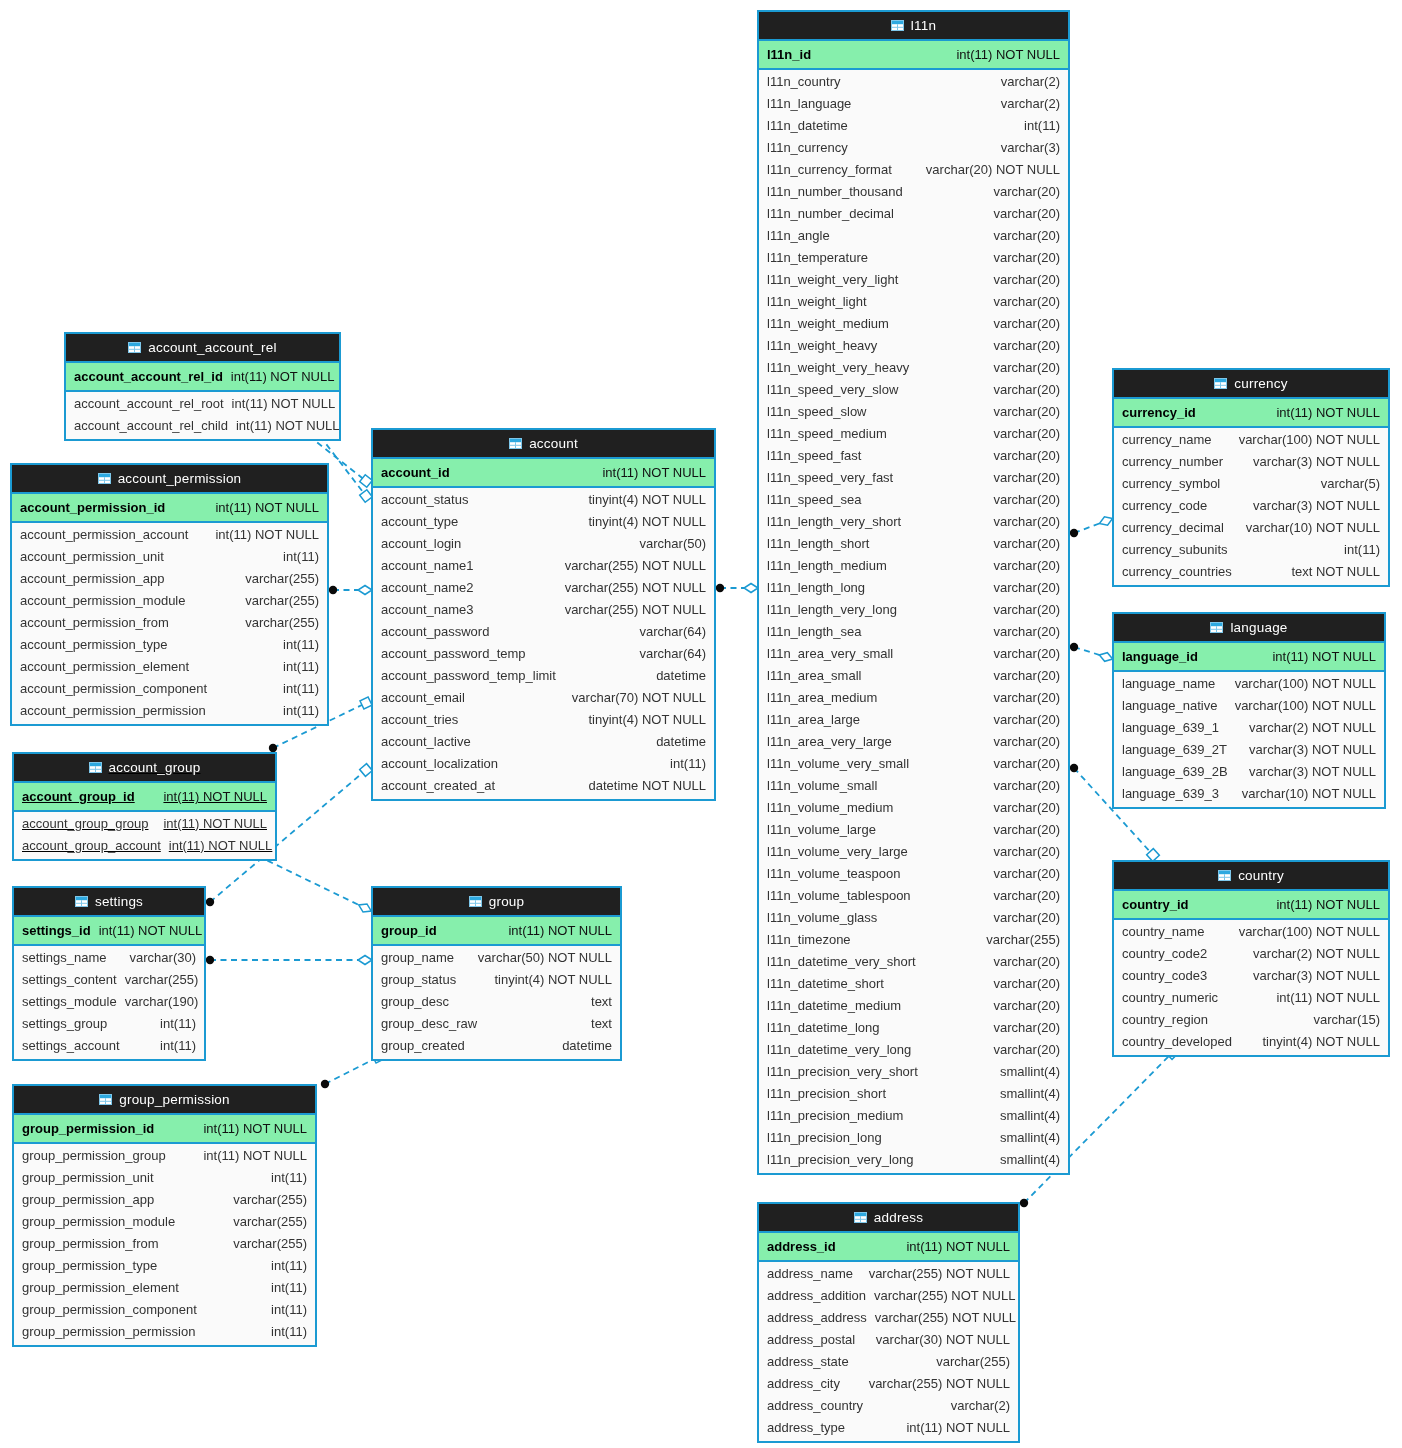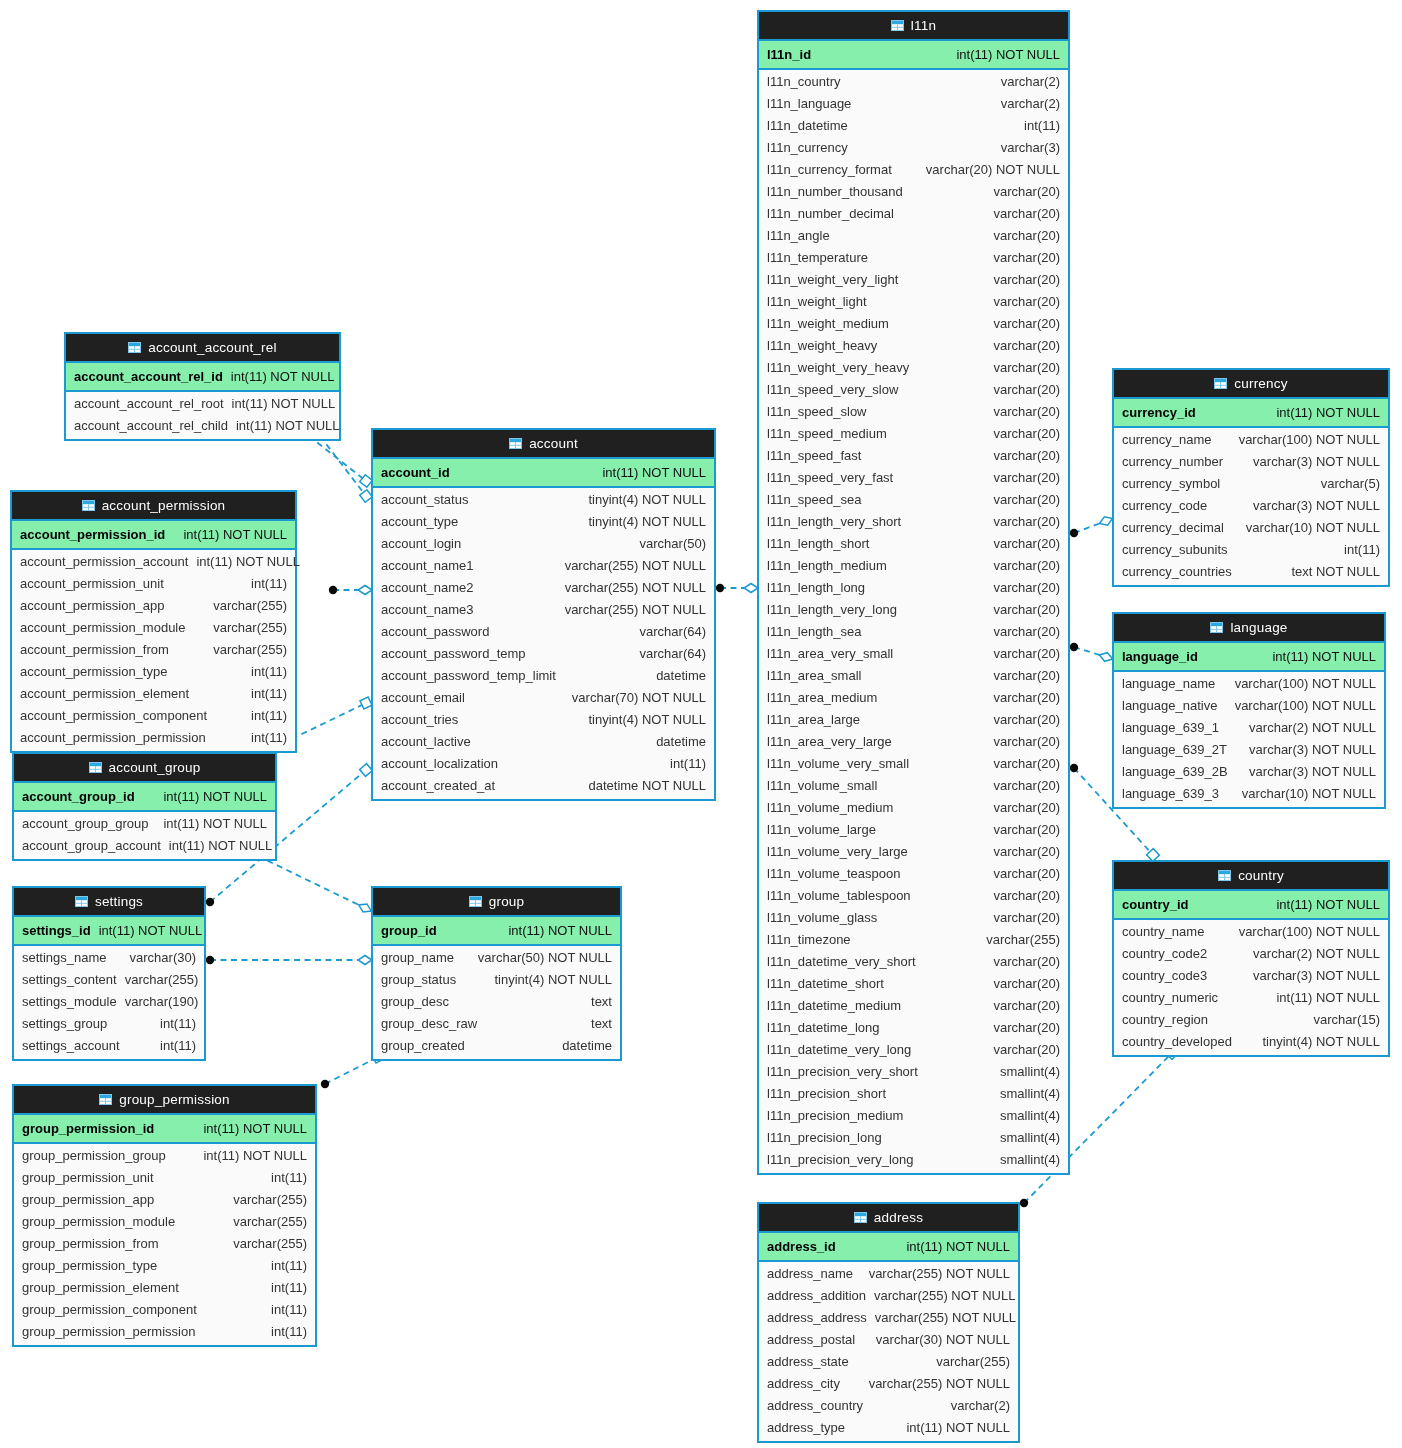--- a/index.html
+++ b/index.html
@@ -395,21 +395,21 @@
         <div class="frow">
           <span class="fname">account_localization</span>
           <span class="ftype">int(11)</span>
         </div>
         <div class="frow">
           <span class="fname">account_created_at</span>
           <span class="ftype">datetime NOT NULL</span>
         </div>
       </div>
     </div>
-    <div class="table" style="left: 10px; top: 490px; width: 287px;">
+    <div class="table" style="left: 10px; top: 463px; width: 319px;">
       <div class="thead">
         <span class="ticon">
           <svg width="13" height="11" viewBox="0 0 13 11">
             <rect x="0.5" y="0.5" width="12" height="10" fill="#ffffff" stroke="#7ec7ea"></rect>
             <rect x="1" y="1" width="11" height="3.2" fill="#2ea9e0"></rect>
             <line x1="6.5" y1="4.2" x2="6.5" y2="10.5" stroke="#7ec7ea"></line>
             <line x1="1" y1="7.3" x2="12" y2="7.3" stroke="#7ec7ea"></line>
           </svg>
         </span>
         <span>account_permission</span>
@@ -450,21 +450,21 @@
         <div class="frow">
           <span class="fname">account_permission_component</span>
           <span class="ftype">int(11)</span>
         </div>
         <div class="frow">
           <span class="fname">account_permission_permission</span>
           <span class="ftype">int(11)</span>
         </div>
       </div>
     </div>
-    <div class="table" style="left: 12px; top: 752px; width: 265px;">
+    <div class="table" style="left: 12px; top: 752px; width: 265px; text-decoration: underline;">
       <div class="thead">
         <span class="ticon">
           <svg width="13" height="11" viewBox="0 0 13 11">
             <rect x="0.5" y="0.5" width="12" height="10" fill="#ffffff" stroke="#7ec7ea"></rect>
             <rect x="1" y="1" width="11" height="3.2" fill="#2ea9e0"></rect>
             <line x1="6.5" y1="4.2" x2="6.5" y2="10.5" stroke="#7ec7ea"></line>
             <line x1="1" y1="7.3" x2="12" y2="7.3" stroke="#7ec7ea"></line>
           </svg>
         </span>
         <span>account_group</span>

